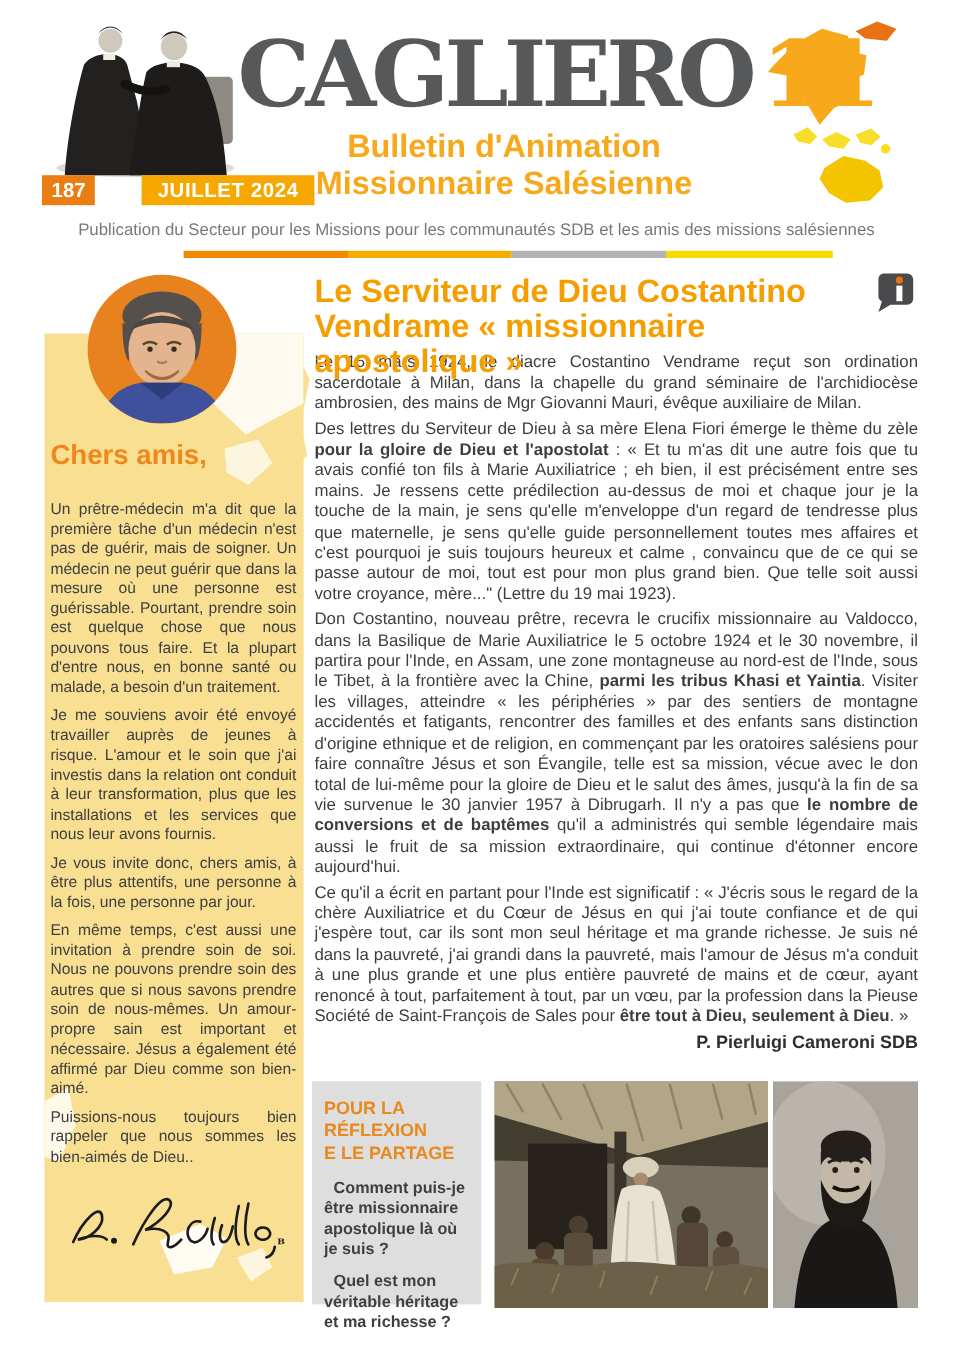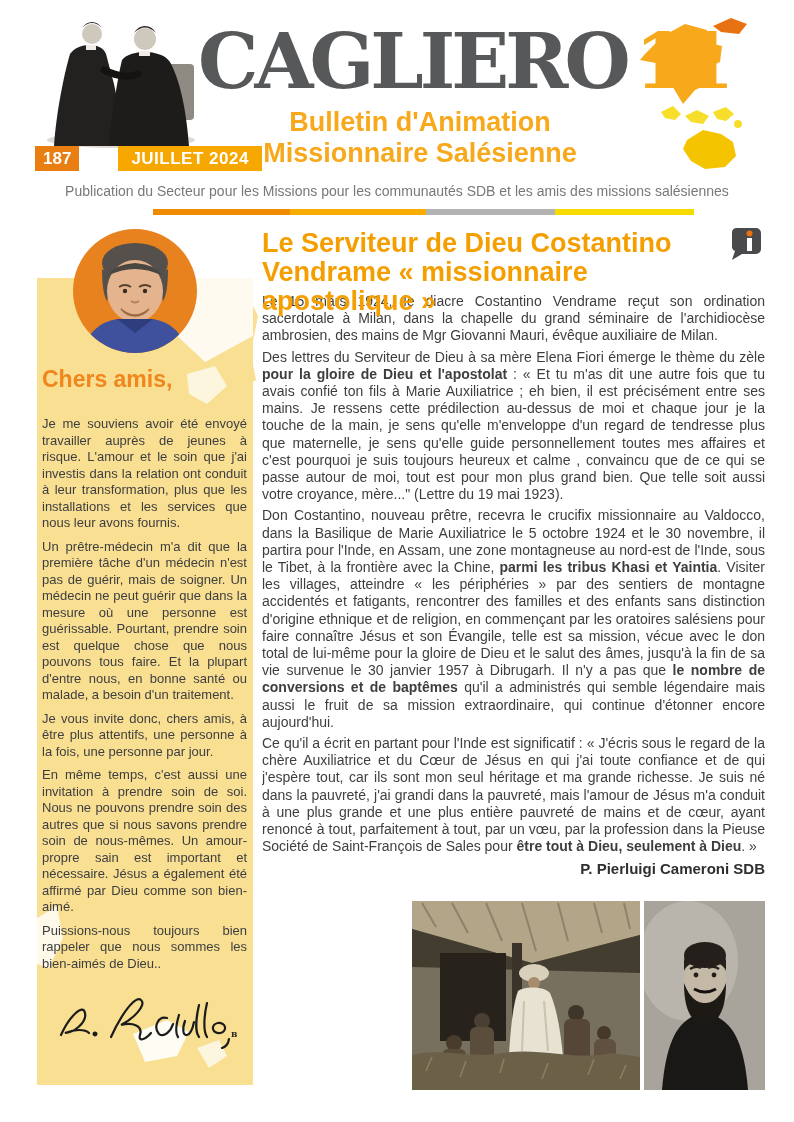--- a/index.html
+++ b/index.html
@@ -134,22 +134,22 @@
   <div class="abs sidebar">
     <svg class="sidebar-deco" width="216" height="807" viewBox="0 0 216 807">
       <polygon points="124,0 216,0 216,58 168,84 138,56 120,28" fill="#ffffff" opacity="0.85"></polygon>
       <polygon points="150,96 178,88 190,108 170,126 152,116" fill="#ffffff" opacity="0.7"></polygon>
       <polygon points="0,640 20,628 26,660 12,690 0,686" fill="#ffffff" opacity="0.8"></polygon>
       <polygon points="96,756 130,742 152,754 140,778 108,784" fill="#ffffff" opacity="0.9"></polygon>
       <polygon points="160,770 182,762 190,778 172,790" fill="#ffffff" opacity="0.7"></polygon>
     </svg>
     <div class="sidebar-content">
       <div class="greeting">Chers amis,</div>
+      <p class="side-par">Un prêtre-médecin m'a dit que la première tâche d'un médecin n'est pas de guérir, mais de soigner. Un médecin ne peut guérir que dans la mesure où une personne est guérissable. Pourtant, prendre soin est quelque chose que nous pouvons tous faire. Et la plupart d'entre nous, en bonne santé ou malade, a besoin d'un traitement.</p>
       <p class="side-par">Je me souviens avoir été envoyé travailler auprès de jeunes à risque. L'amour et le soin que j'ai investis dans la relation ont conduit à leur transformation, plus que les installations et les services que nous leur avons fournis.</p>
-      <p class="side-par">Un prêtre-médecin m'a dit que la première tâche d'un médecin n'est pas de guérir, mais de soigner. Un médecin ne peut guérir que dans la mesure où une personne est guérissable. Pourtant, prendre soin est quelque chose que nous pouvons tous faire. Et la plupart d'entre nous, en bonne santé ou malade, a besoin d'un traitement.</p>
       <p class="side-par">Je vous invite donc, chers amis, à être plus attentifs, une personne à la fois, une personne par jour.</p>
       <p class="side-par">En même temps, c'est aussi une invitation à prendre soin de soi. Nous ne pouvons prendre soin des autres que si nous savons prendre soin de nous-mêmes. Un amour-propre sain est important et nécessaire. Jésus a également été affirmé par Dieu comme son bien-aimé.</p>
       <p class="side-par">Puissions-nous toujours bien rappeler que nous sommes les bien-aimés de Dieu..</p>
       <p class="closing">Fraternellement,</p>
     </div>
   </div>
 
   <div class="abs avatar">
     <svg width="124" height="124" viewBox="0 0 124 124">
       <ellipse cx="62" cy="34" rx="33" ry="20" fill="#55504b"></ellipse>
@@ -201,20 +201,28 @@
 
   <div class="abs article-body">
     <p><span>Le 15 mars 1924, le diacre Costantino Vendrame reçut son ordination sacerdotale à Milan, dans la chapelle du grand séminaire de l'archidiocèse ambrosien, des mains de Mgr Giovanni Mauri, évêque auxiliaire de Milan.</span></p>
     <p><span>Des lettres du Serviteur de Dieu à sa mère Elena Fiori émerge le thème du zèle </span><span style="font-weight: 700;">pour la gloire de Dieu et l'apostolat</span><span> : « Et tu m'as dit une autre fois que tu avais confié ton fils à Marie Auxiliatrice ; eh bien, il est précisément entre ses mains. Je ressens cette prédilection au-dessus de moi et chaque jour je la touche de la main, je sens qu'elle m'enveloppe d'un regard de tendresse plus que maternelle, je sens qu'elle guide personnellement toutes mes affaires et c'est pourquoi je suis toujours heureux et calme , convaincu que de ce qui se passe autour de moi, tout est pour mon plus grand bien. Que telle soit aussi votre croyance, mère..." (Lettre du 19 mai 1923).</span></p>
     <p><span>Don Costantino, nouveau prêtre, recevra le crucifix missionnaire au Valdocco, dans la Basilique de Marie Auxiliatrice le 5 octobre 1924 et le 30 novembre, il partira pour l'Inde, en Assam, une zone montagneuse au nord-est de l'Inde, sous le Tibet, à la frontière avec la Chine, </span><span style="font-weight: 700;">parmi les tribus Khasi et Yaintia</span><span>. Visiter les villages, atteindre « les périphéries » par des sentiers de montagne accidentés et fatigants, rencontrer des familles et des enfants sans distinction d'origine ethnique et de religion, en commençant par les oratoires salésiens pour faire connaître Jésus et son Évangile, telle est sa mission, vécue avec le don total de lui-même pour la gloire de Dieu et le salut des âmes, jusqu'à la fin de sa vie survenue le 30 janvier 1957 à Dibrugarh. Il n'y a pas que </span><span style="font-weight: 700;">le nombre de conversions et de baptêmes</span><span> qu'il a administrés qui semble légendaire mais aussi le fruit de sa mission extraordinaire, qui continue d'étonner encore aujourd'hui.</span></p>
     <p><span>Ce qu'il a écrit en partant pour l'Inde est significatif : « J'écris sous le regard de la chère Auxiliatrice et du Cœur de Jésus en qui j'ai toute confiance et de qui j'espère tout, car ils sont mon seul héritage et ma grande richesse. Je suis né dans la pauvreté, j'ai grandi dans la pauvreté, mais l'amour de Jésus m'a conduit à une plus grande et une plus entière pauvreté de mains et de cœur, ayant renoncé à tout, parfaitement à tout, par un vœu, par la profession dans la Pieuse Société de Saint-François de Sales pour </span><span style="font-weight: 700;">être tout à Dieu, seulement à Dieu</span><span>. »</span></p>
   </div>
 
   <div class="abs byline">P. Pierluigi Cameroni SDB</div>
 
+  <div class="abs reflection-box">
+    <div class="reflection-title">
+      <div>POUR LA RÉFLEXION</div>
+      <div>E LE PARTAGE</div>
+    </div>
+    <div class="reflection-q">Comment puis-je être missionnaire apostolique là où je suis ?</div>
+    <div class="reflection-q">Quel est mon véritable héritage et ma richesse ?</div>
+  </div>
 
   <div class="abs photo-mission">
     <svg width="228" height="189" viewBox="0 0 228 189">
       <rect width="228" height="189" fill="#77705e"></rect>
       <polygon points="0,0 228,0 228,34 120,62 0,28" fill="#b3a587"></polygon>
       <g stroke="#8f8268" stroke-width="2">
         <line x1="10" y1="2" x2="24" y2="26"></line>
           <line x1="40" y1="2" x2="56" y2="32"></line>
         <line x1="74" y1="2" x2="90" y2="40"></line>
           <line x1="110" y1="2" x2="124" y2="50"></line>

